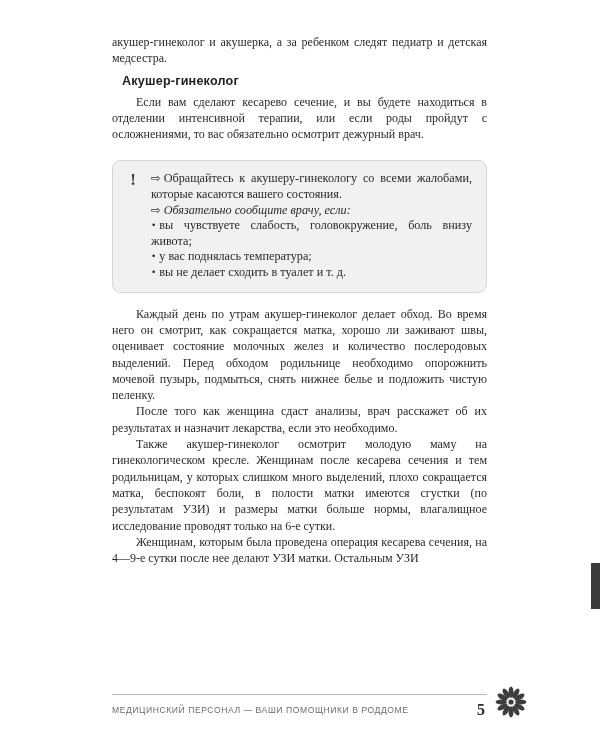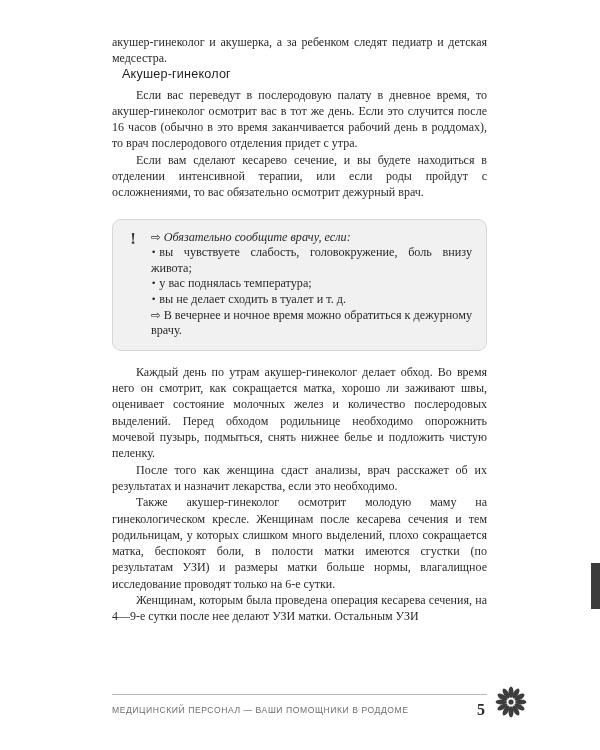--- a/index.html
+++ b/index.html
@@ -41,24 +41,24 @@
     color: #2a2a2a;
     -webkit-hyphens: none;
     hyphens: none;
   }
 
   p.no-indent {
     text-indent: 0;
   }
 
   h2.section-heading {
-    margin: 0 0 6px 10px;
+    margin: 7px 0 6px 10px;
     font-family: "Liberation Sans", sans-serif;
     font-size: 12.6px;
-    font-weight: normal;
+    font-weight: bold;
     letter-spacing: 0.2px;
     color: #1f1f1f;
   }
   .spacer-md { height: 13px; }
 
   
   .callout {
     position: relative;
     margin: 18px 0 0 0;
     width: 375px;
@@ -180,38 +180,37 @@
 <body>
 
 <div class="page">
 
   <div class="content">
 
     <p class="body-par no-indent">акушер-гинеколог и акушерка, а за ребенком следят педиатр и детская медсестра.</p>
 
     <h2 class="section-heading">Акушер-гинеколог</h2>
 
-    <p class="body-par">Если вас переведут в послеродовую палату в дневное время, то акушер-гинеколог осмотрит вас в тот же день. Если это случится после 16 часов (обычно в это время заканчивается рабочий день в роддомах), то врач послеродового отделения придет с утра.</p>
 
     <p class="body-par">Если вам сделают кесарево сечение, и вы будете находиться в отделении интенсивной терапии, или если роды пройдут с осложнениями, то вас обязательно осмотрит дежурный врач.</p>
 
     <div class="callout">
       <div class="callout-bang">!</div>
 
+      <p class="arrow-line"><span class="arrow-glyph">⇨</span><span>Обращайтесь к акушеру-гинекологу со всеми жалобами, которые касаются вашего состояния.</span></p>
 
       <p class="arrow-line italic-line"><span class="arrow-glyph">⇨</span><span>Обязательно сообщите врачу, если:</span></p>
 
 
       <p><span class="bullet-glyph">•</span><span>вы чувствуете слабость, головокружение, боль внизу живота;</span></p>
 
       <p><span class="bullet-glyph">•</span><span>у вас поднялась температура;</span></p>
 
       <p><span class="bullet-glyph">•</span><span>вы не делает сходить в туалет и т. д.</span></p>
 
-      <p class="arrow-line"><span class="arrow-glyph">⇨</span><span>В вечернее и ночное время можно обратиться к дежурному врачу.</span></p>
     </div>
 
     <div class="spacer-md"></div>
 
     <p class="body-par">Каждый день по утрам акушер-гинеколог делает обход. Во время него он смотрит, как сокращается матка, хорошо ли заживают швы, оценивает состояние молочных желез и количество послеродовых выделений. Перед обходом родильнице необходимо опорожнить мочевой пузырь, подмыться, снять нижнее белье и подложить чистую пеленку.</p>
 
     <p class="body-par">После того как женщина сдаст анализы, врач расскажет об их результатах и назначит лекарства, если это необходимо.</p>
 
     <p class="body-par">Также акушер-гинеколог осмотрит молодую маму на гинекологическом кресле. Женщинам после кесарева сечения и тем родильницам, у которых слишком много выделений, плохо сокращается матка, беспокоят боли, в полости матки имеются сгустки (по результатам УЗИ) и размеры матки больше нормы, влагалищное исследование проводят только на 6-е сутки.</p>
 

